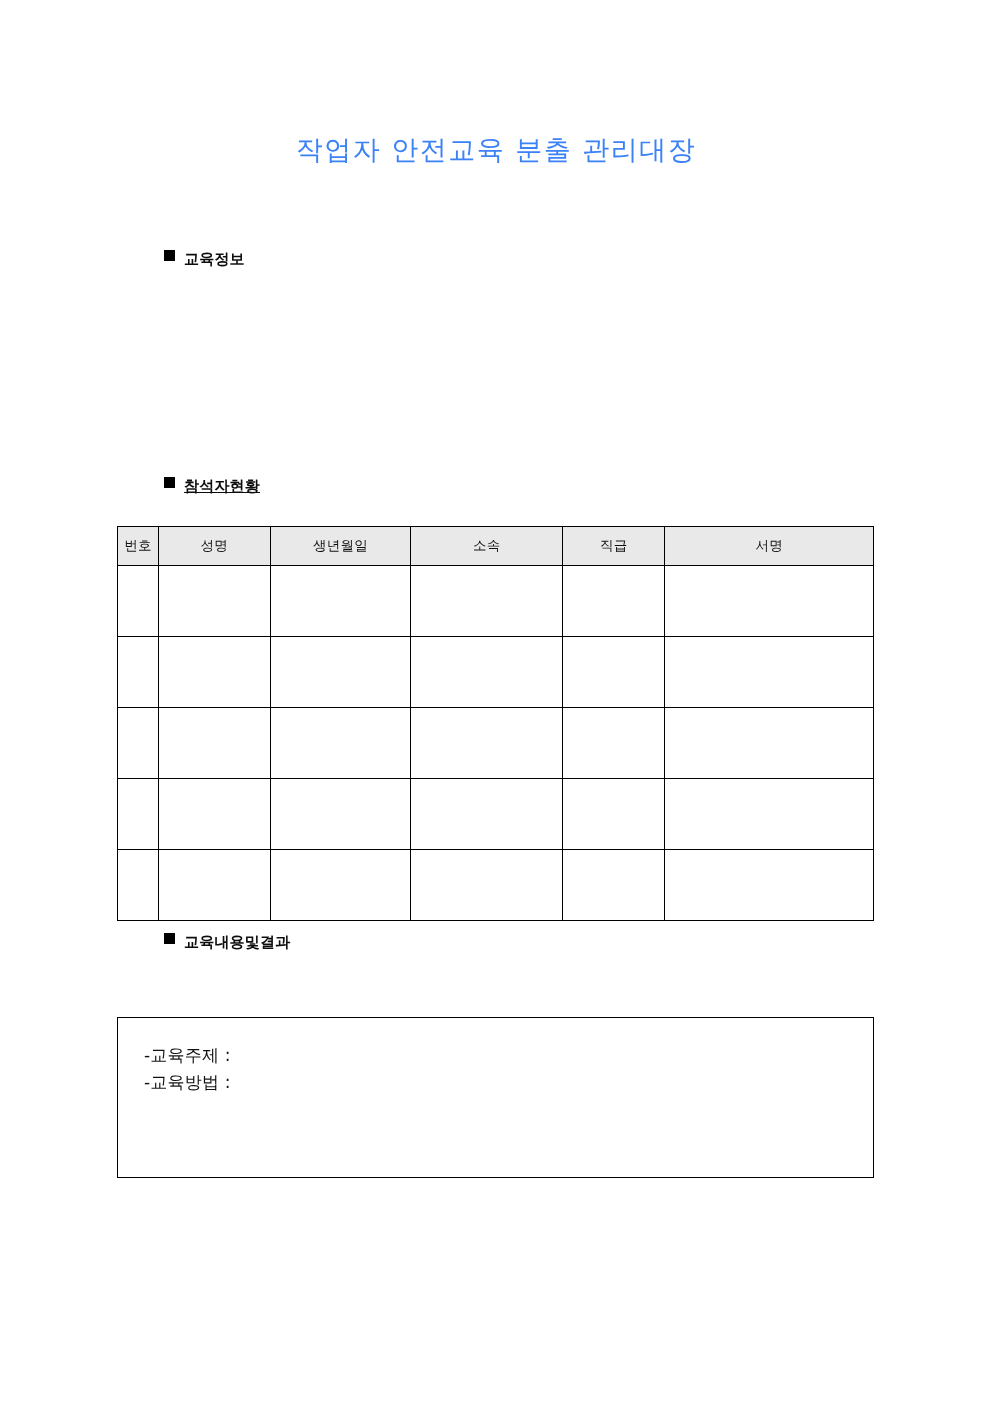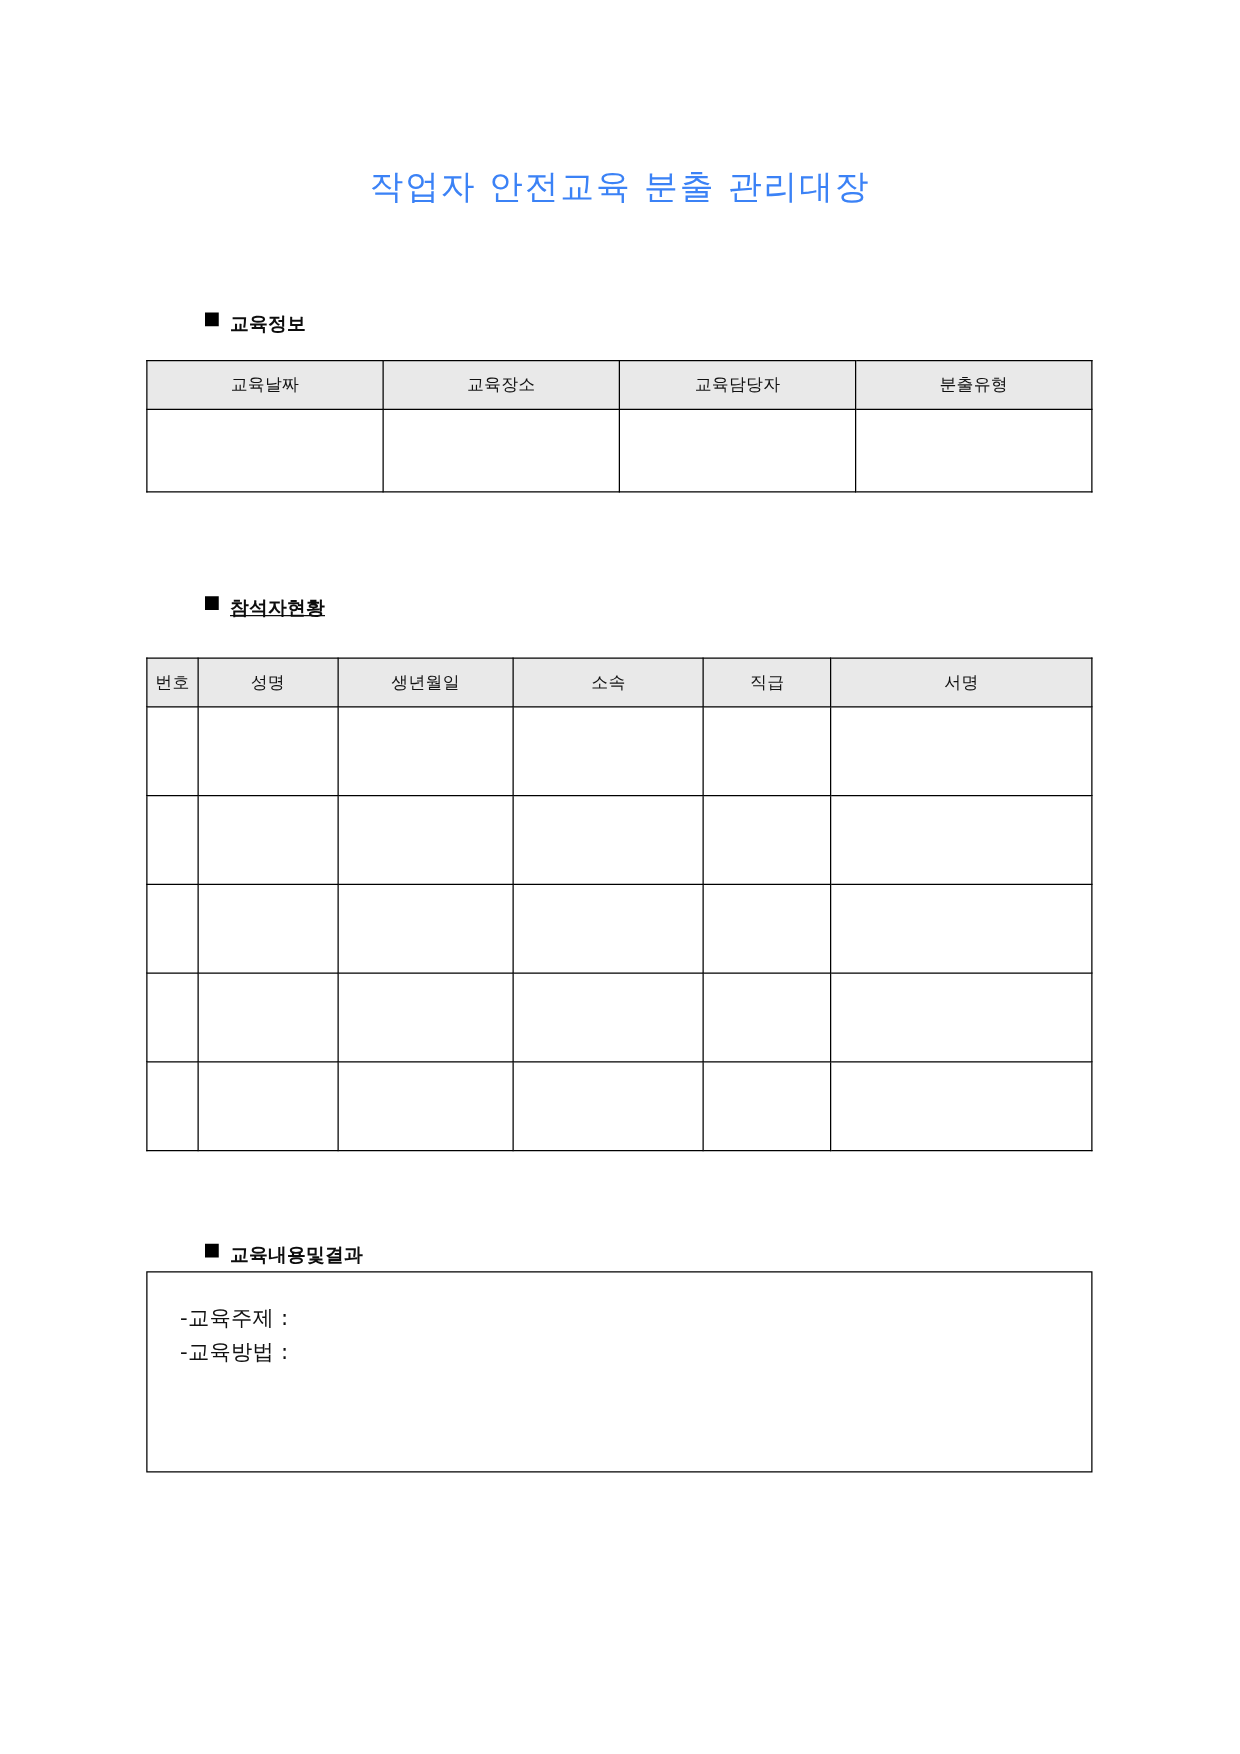--- a/index.html
+++ b/index.html
@@ -54,21 +54,21 @@
   }
   .bullet-square {
     display: inline-block;
     width: 11px;
     height: 11px;
     background: #000000;
     flex: none;
   }
   .sh-edu-info   { top: 250px; }
   .sh-attendees  { top: 477px; text-decoration: underline; }
-  .sh-content    { top: 995px; }
+  .sh-content    { top: 933px; }
 
   
   table.form-table {
     position: absolute;
     left: 117px;
     width: 757px;
     border-collapse: collapse;
     table-layout: fixed;
     font-size: 13.5px;
   }
@@ -121,44 +121,20 @@
 
 <div class="page">
 
   <div class="doc-title">작업자 안전교육 분출 관리대장</div>
 
   <div class="section-heading sh-edu-info">
     <span class="bullet-square"></span>
     <span>교육정보</span>
   </div>
 
-  <table class="form-table" id="edu-info-table">
-    <colgroup>
-      <col style="width:25%">
-        <col style="width:25%">
-      <col style="width:25%">
-        <col style="width:25%">
-    </colgroup>
-    <thead>
-      <tr>
-        <th>교육날짜</th>
-        <th>교육장소</th>
-        <th>교육담당자</th>
-        <th>분출유형</th>
-      </tr>
-    </thead>
-    <tbody>
-      <tr>
-        <td></td>
-        <td></td>
-        <td></td>
-        <td></td>
-      </tr>
-    </tbody>
-  </table>
 
   <div class="section-heading sh-attendees">
     <span class="bullet-square"></span>
     <span>참석자현황</span>
   </div>
 
   <table class="form-table" id="attendee-table">
     <colgroup>
       <col style="width:5.4%">
         <col style="width:14.8%">

